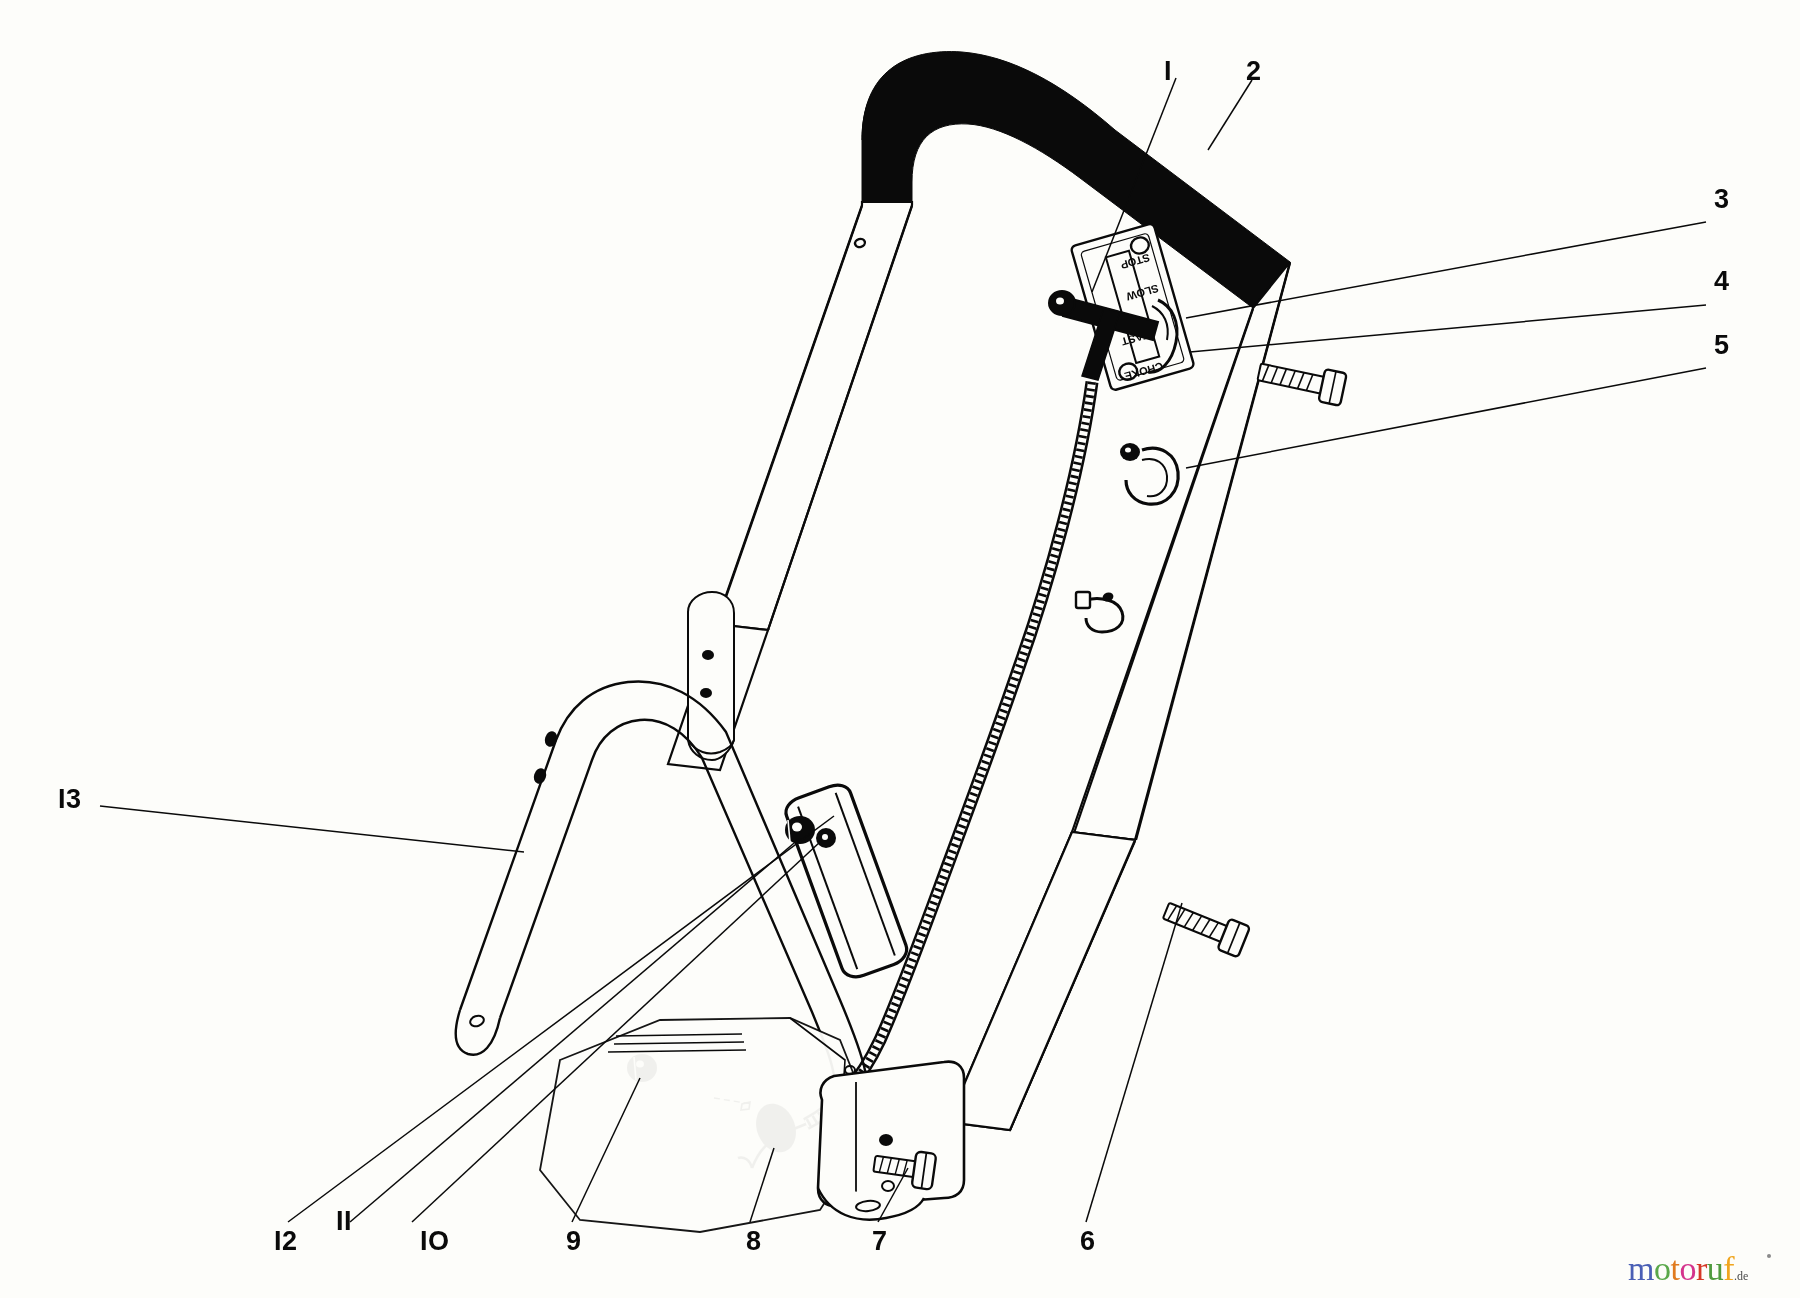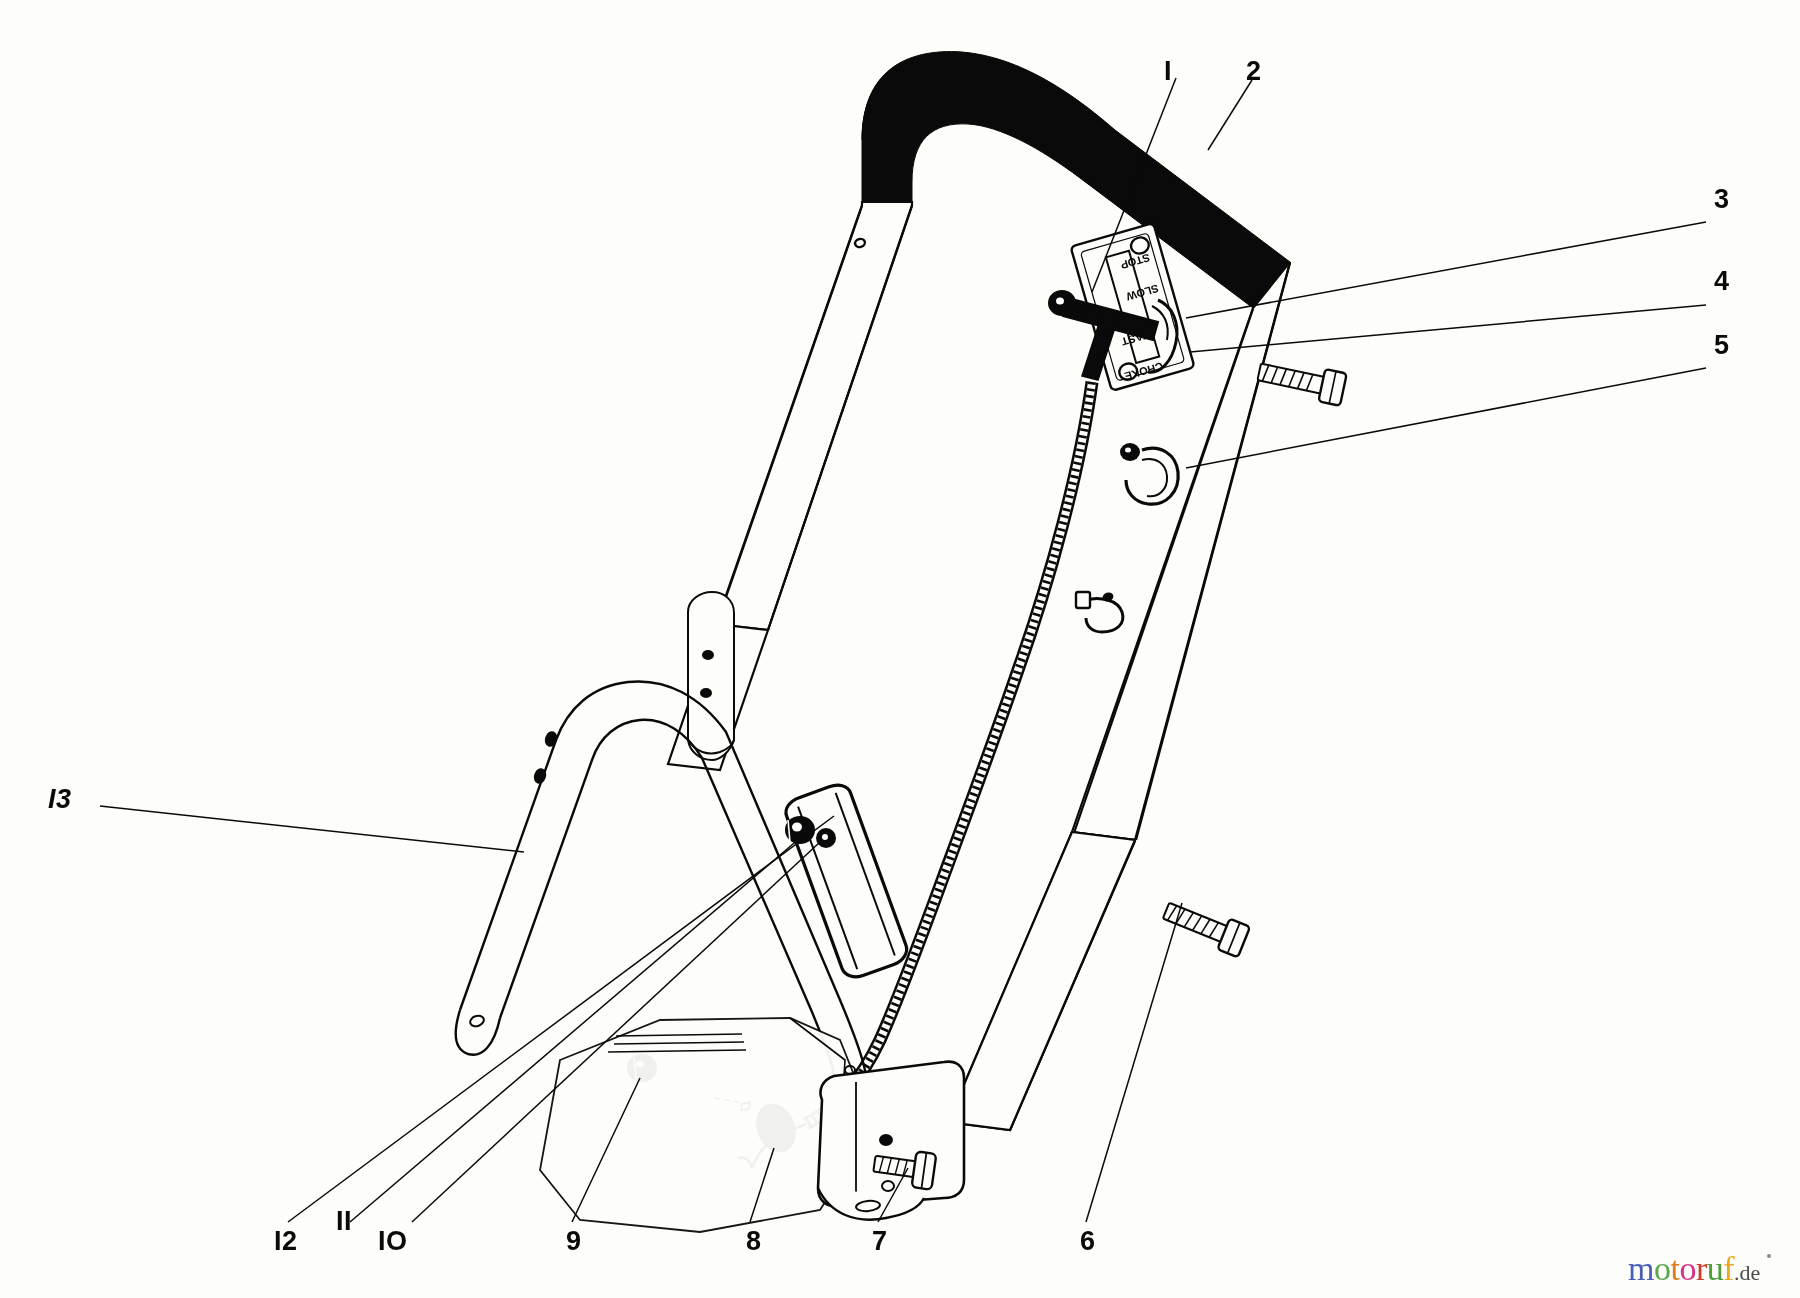--- a/index.html
+++ b/index.html
@@ -44,21 +44,21 @@
     width: 160px;
     height: 42px;
     font-family: "Liberation Serif", serif;
     font-size: 34px;
     line-height: 42px;
     letter-spacing: -0.5px;
     white-space: nowrap;
   }
   #watermark .wm-l { display: inline; }
   #watermark .wm-suffix {
-    font-size: 22px;
+    font-size: 12px;
     color: #4b4b4b;
     letter-spacing: 0;
   }
   #watermark .wm-dot {
     position: absolute;
     left: 139px;
     top: 6px;
     width: 4px;
     height: 4px;
     border-radius: 50%;
@@ -364,23 +364,23 @@
 
   <div class="callout-label" style="left:1164px; top:58px;">I</div>
   <div class="callout-label" style="left:1246px; top:58px;">2</div>
   <div class="callout-label" style="left:1714px; top:186px;">3</div>
   <div class="callout-label" style="left:1714px; top:268px;">4</div>
   <div class="callout-label" style="left:1714px; top:332px;">5</div>
   <div class="callout-label" style="left:1080px; top:1228px;">6</div>
   <div class="callout-label" style="left:872px; top:1228px;">7</div>
   <div class="callout-label" style="left:746px; top:1228px;">8</div>
   <div class="callout-label" style="left:566px; top:1228px;">9</div>
-  <div class="callout-label" style="left:378px; top:1228px;">IO</div>
+  <div class="callout-label" style="left:420px; top:1228px;">IO</div>
   <div class="callout-label" style="left:336px; top:1208px;">II</div>
   <div class="callout-label" style="left:274px; top:1228px;">I2</div>
-  <div class="callout-label" style="left:48px; top:786px;font-style:italic;">I3</div>
+  <div class="callout-label" style="left:58px; top:786px;">I3</div>
 
   <div id="watermark">
     <span class="wm-l" style="color:#4a5fb5">m</span><span class="wm-l" style="color:#5aa84a">o</span><span class="wm-l" style="color:#e07a1e">t</span><span class="wm-l" style="color:#d4338c">o</span><span class="wm-l" style="color:#d63828">r</span><span class="wm-l" style="color:#4f9b3e">u</span><span class="wm-l" style="color:#f0a51e">f</span><span class="wm-suffix">.de</span>
     <span class="wm-dot"></span>
   </div>
 
 </div>
 
 </body></html>

